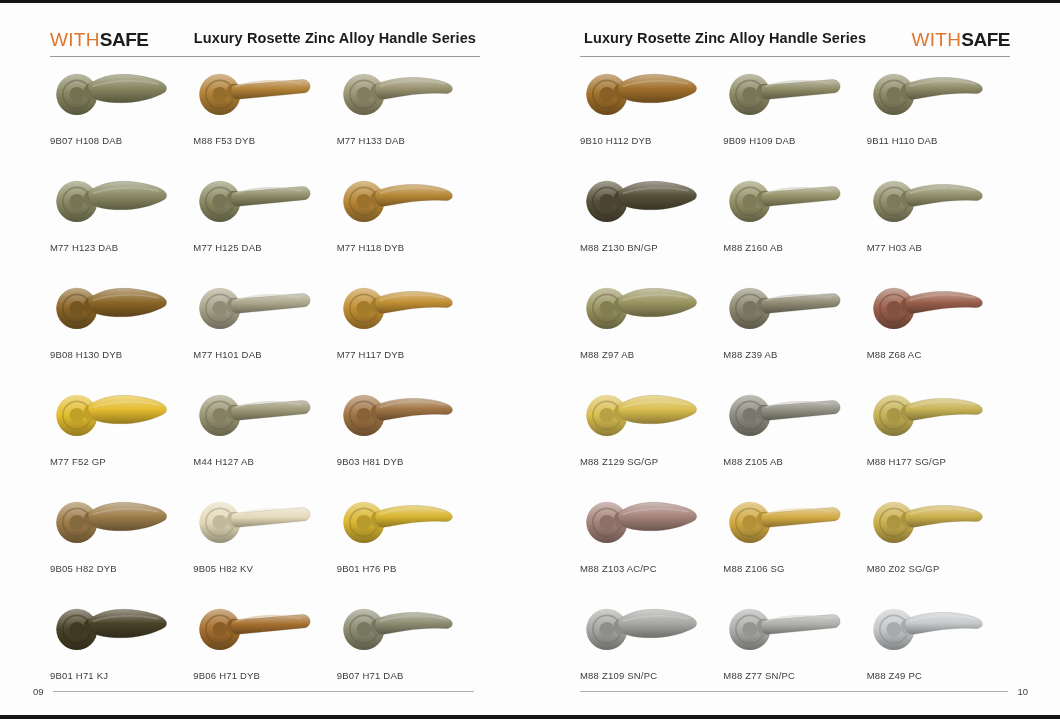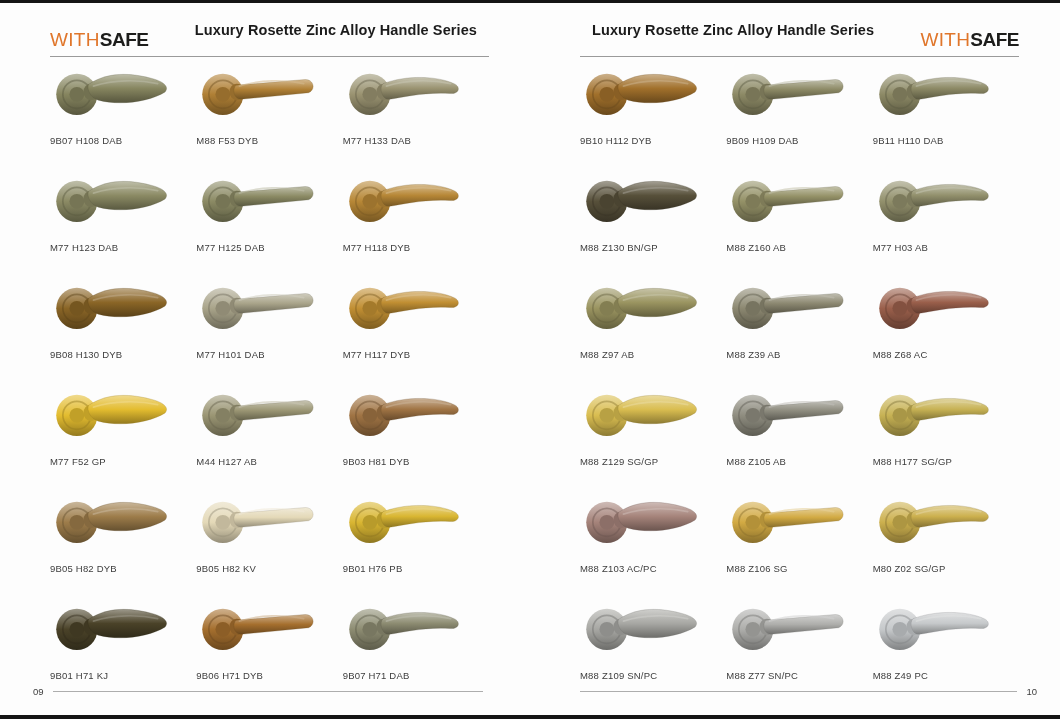--- a/index.html
+++ b/index.html
@@ -5,34 +5,34 @@
   html, body { margin: 0; padding: 0; background: #e8e8e8; }
   .canvas {
     position: relative; width: 1060px; height: 719px;
     background: #fdfdfd; overflow: hidden;
     font-family: "Liberation Sans", sans-serif;
   }
   .edge-bar { position: absolute; left: 0; right: 0; background: #151515; }
   .edge-bar.top { top: 0; height: 3px; }
   .edge-bar.bottom { bottom: 0; height: 4px; }
 
-  .page { position: absolute; top: 0; height: 100%; width: 530px; padding-left: 9px; }
+  .page { position: absolute; top: 0; height: 100%; width: 530px; }
   .page-left  { left: 0; }
   .page-right { left: 530px; }
 
   .page-header {
     position: absolute; top: 21px; left: 50px; right: 50px; height: 28px;
     display: flex; align-items: flex-end; justify-content: space-between;
     border-bottom: 1px solid #9a9a9a; padding-bottom: 7px;
   }
   .logo { font-size: 19px; line-height: 1; white-space: nowrap; letter-spacing: .3px; }
   .logo-with { color: var(--accent, #E0762B); font-weight: 400; }
   .logo-safe { color: var(--brand-text, #1D1D1B); font-weight: 800; letter-spacing: -.5px; }
   .series-title {
-    margin: 12px; font-size: 14.5px; font-weight: 700; color: #1b1b1b;
+    margin: 4px; font-size: 14.5px; font-weight: 700; color: #1b1b1b;
     line-height: 1; white-space: nowrap; letter-spacing: .1px;
   }
 
   .product-grid {
     position: absolute; top: 58px; left: 50px; right: 50px;
     display: grid; grid-template-columns: repeat(3, 1fr);
     grid-auto-rows: 107px;
   }
   .cell { margin: 0; display: flex; flex-direction: column; padding-top: 5px; }
   .handle-img { width: 128px; height: 66px; display: flex; align-items: center; }

